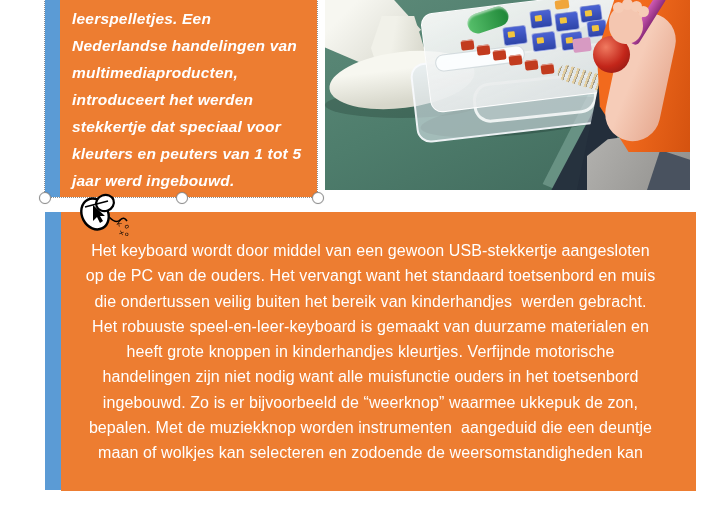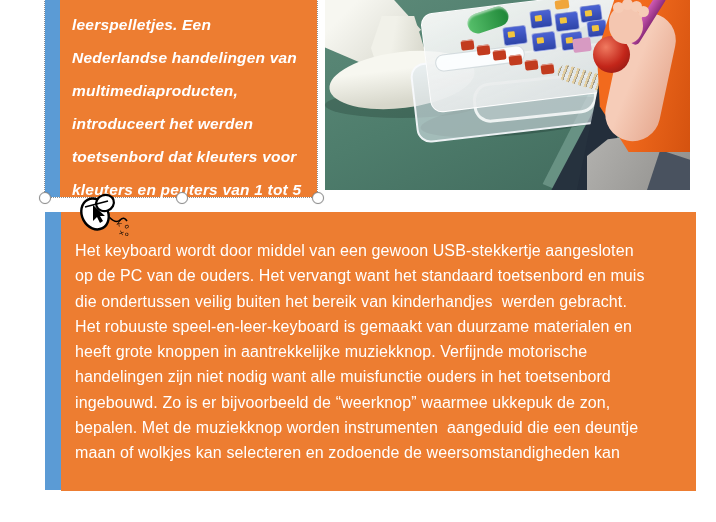--- a/index.html
+++ b/index.html
@@ -4,32 +4,32 @@
 <style>
   html,body{margin:0;padding:0;}
   body{width:716px;height:522px;background:#ffffff;font-family:"Liberation Sans",sans-serif;position:relative;overflow:hidden;}
   .abs{position:absolute;}
 
   
   .intro-group{left:44px;top:-22px;width:274px;height:220px;border:1px dotted #8f8f8f;box-sizing:border-box;background:#ffffff;}
   .intro-blue{left:0;top:0;bottom:0;width:15px;background:#5B9BD5;}
   .intro-orange{left:15px;top:0;right:0;bottom:0;background:#ED7D31;}
   .intro-text{padding:26px 8px 0 12px;color:#ffffff;font-size:15.5px;font-style:italic;font-weight:bold;line-height:27px;letter-spacing:.2px;}
-  .intro-text .line{white-space:pre;margin-top:6px;}
+  .intro-text .line{white-space:pre;}
   .handle{width:10px;height:10px;border-radius:50%;background:#ffffff;border:1px solid #8f8f8f;box-shadow:0 0 1px rgba(0,0,0,.25);transform:translate(-50%,-50%);}
   .h-bl{left:45px;top:198px;}
   .h-bm{left:182px;top:198px;}
   .h-br{left:318px;top:198px;}
 
   
   .body-group{left:45px;top:212px;width:651px;height:279px;}
   .body-blue{left:0;top:0;bottom:1px;width:16px;background:#5B9BD5;}
   .body-orange{left:16px;top:0;right:0;bottom:0;background:#ED7D31;}
   .body-text{padding:26px 30px 0 14px;color:#ffffff;font-size:16px;line-height:25.3px;letter-spacing:.1px;}
-  .body-text .line{white-space:pre;}
+  .body-text .line{white-space:pre;text-align:center;}
 
   
   .mouse-icon{left:78px;top:192px;width:58px;height:46px;z-index:30;}
 
   
   .photo{left:325px;top:0;width:365px;height:190px;overflow:hidden;background:linear-gradient(155deg,#5d8a79 0%,#4e7d6c 45%,#3f675a 100%);}
   .ph{position:absolute;}
   .wall{left:243px;top:0;width:92px;height:34px;background:#b7c4ca;clip-path:polygon(0 0,100% 0,100% 100%,30% 62%,0 100%);}
   .mon-rect{left:2px;top:0;width:33px;height:15px;background:#fdfdfa;border:1px solid #a0a099;}
   .mon-body{left:0;top:0;width:96px;height:66px;background:linear-gradient(135deg,#f7f7f1 20%,#dcdcd2 85%);clip-path:polygon(0 0,72% 0,100% 45%,78% 78%,45% 100%,0 72%);}
@@ -124,21 +124,21 @@
 </div>
 
 <div class="abs intro-group">
   <div class="abs intro-blue"></div>
   <div class="abs intro-orange">
     <div class="intro-text">
         <div class="line">leerspelletjes. Een</div>
         <div class="line">Nederlandse handelingen van</div>
         <div class="line">multimediaproducten,</div>
         <div class="line">introduceert het werden</div>
-        <div class="line">toetsenbord dat kleuters voor</div>
+        <div class="line">stekkertje dat speciaal voor</div>
         <div class="line">kleuters en peuters van 1 tot 5</div>
         <div class="line">jaar werd ingebouwd.</div>
       </div>
   </div>
 </div>
 <div class="abs handle h-bl"></div>
 <div class="abs handle h-bm"></div>
 <div class="abs handle h-br"></div>
 
 <svg class="abs mouse-icon" viewBox="0 0 58 46">
@@ -154,20 +154,20 @@
 </svg>
 
 <div class="abs body-group">
   <div class="abs body-blue"></div>
   <div class="abs body-orange">
     <div class="body-text">
         <div class="line">Het keyboard wordt door middel van een gewoon USB-stekkertje aangesloten</div>
         <div class="line">op de PC van de ouders. Het vervangt want het standaard toetsenbord en muis</div>
         <div class="line">die ondertussen veilig buiten het bereik van kinderhandjes  werden gebracht.</div>
         <div class="line">Het robuuste speel-en-leer-keyboard is gemaakt van duurzame materialen en</div>
-        <div class="line">heeft grote knoppen in aantrekkelijke muziekknop. Verfijnde motorische</div>
+        <div class="line">heeft grote knoppen in kinderhandjes kleurtjes. Verfijnde motorische</div>
         <div class="line">handelingen zijn niet nodig want alle muisfunctie ouders in het toetsenbord</div>
         <div class="line">ingebouwd. Zo is er bijvoorbeeld de “weerknop” waarmee ukkepuk de zon,</div>
         <div class="line">bepalen. Met de muziekknop worden instrumenten  aangeduid die een deuntje</div>
         <div class="line">maan of wolkjes kan selecteren en zodoende de weersomstandigheden kan</div>
       </div>
   </div>
 </div>
 
 </body></html>

